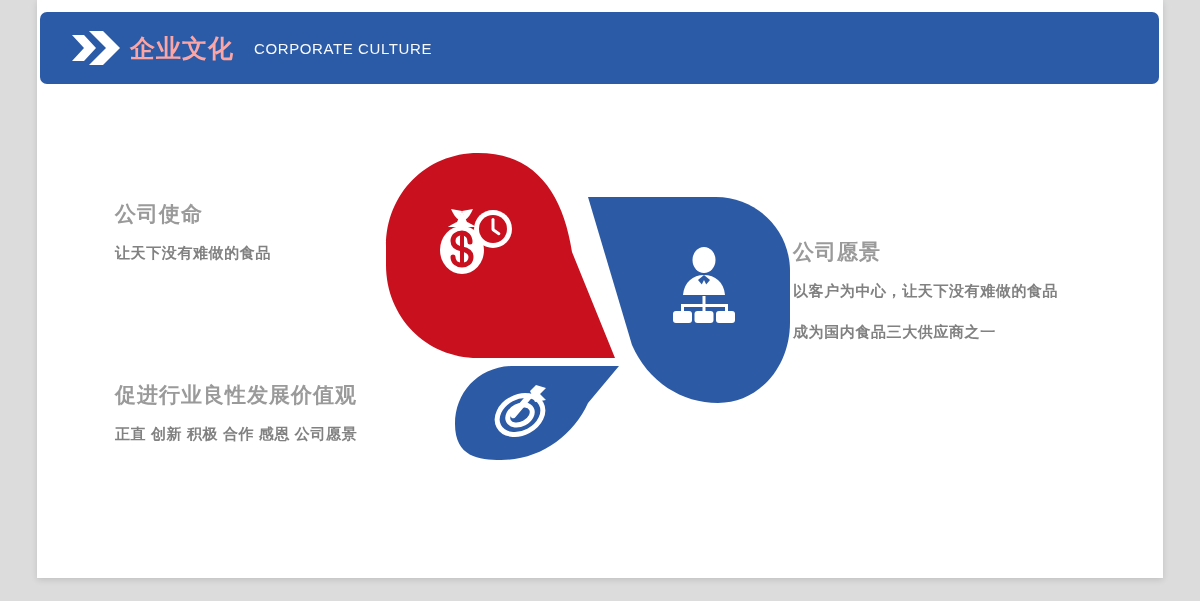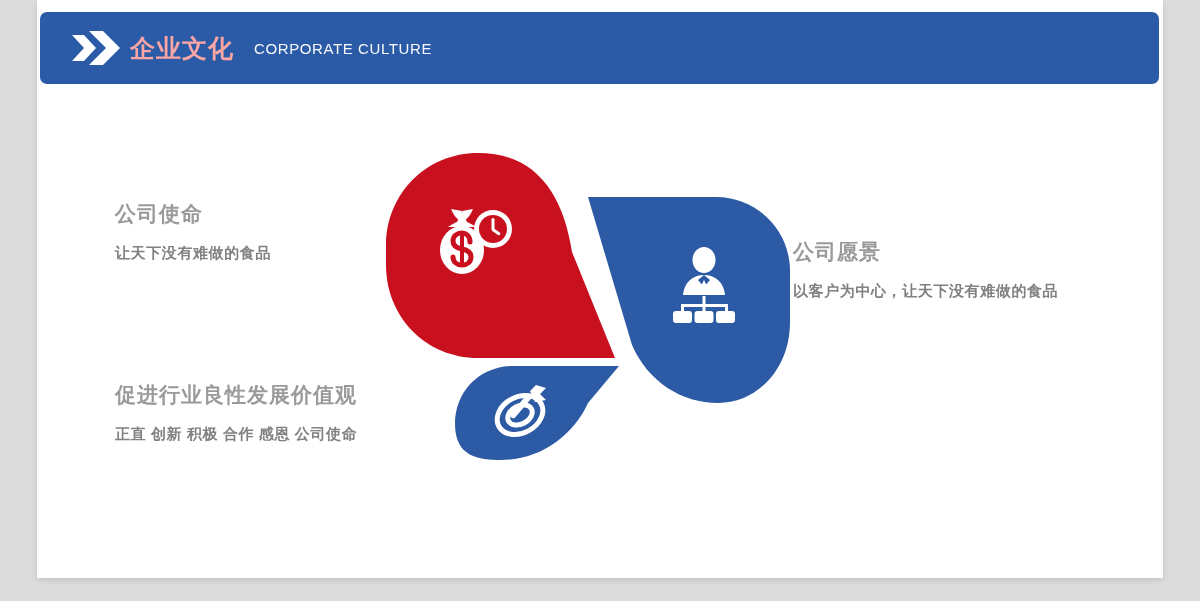--- a/index.html
+++ b/index.html
@@ -199,21 +199,22 @@
     </svg>
   </div>
 
   <div class="text-block block-mission" style="left:78px; top:200px;">
     <div class="block-title">公司使命</div>
     <div class="block-line">让天下没有难做的食品</div>
   </div>
 
   <div class="text-block block-values" style="left:78px; top:381px;">
     <div class="block-title">促进行业良性发展价值观</div>
-    <div class="block-line">正直 创新 积极 合作 感恩 公司使命</div>
+    <div class="block-line">正直 创新 积极 合作 感恩 公司愿景</div>
   </div>
 
   <div class="text-block block-vision" style="left:756px; top:238px;">
     <div class="block-title">公司愿景</div>
     <div class="block-line">以客户为中心，让天下没有难做的食品</div>
+    <div class="block-line">成为国内食品三大供应商之一</div>
   </div>
 
 </div>
 
 </body></html>

